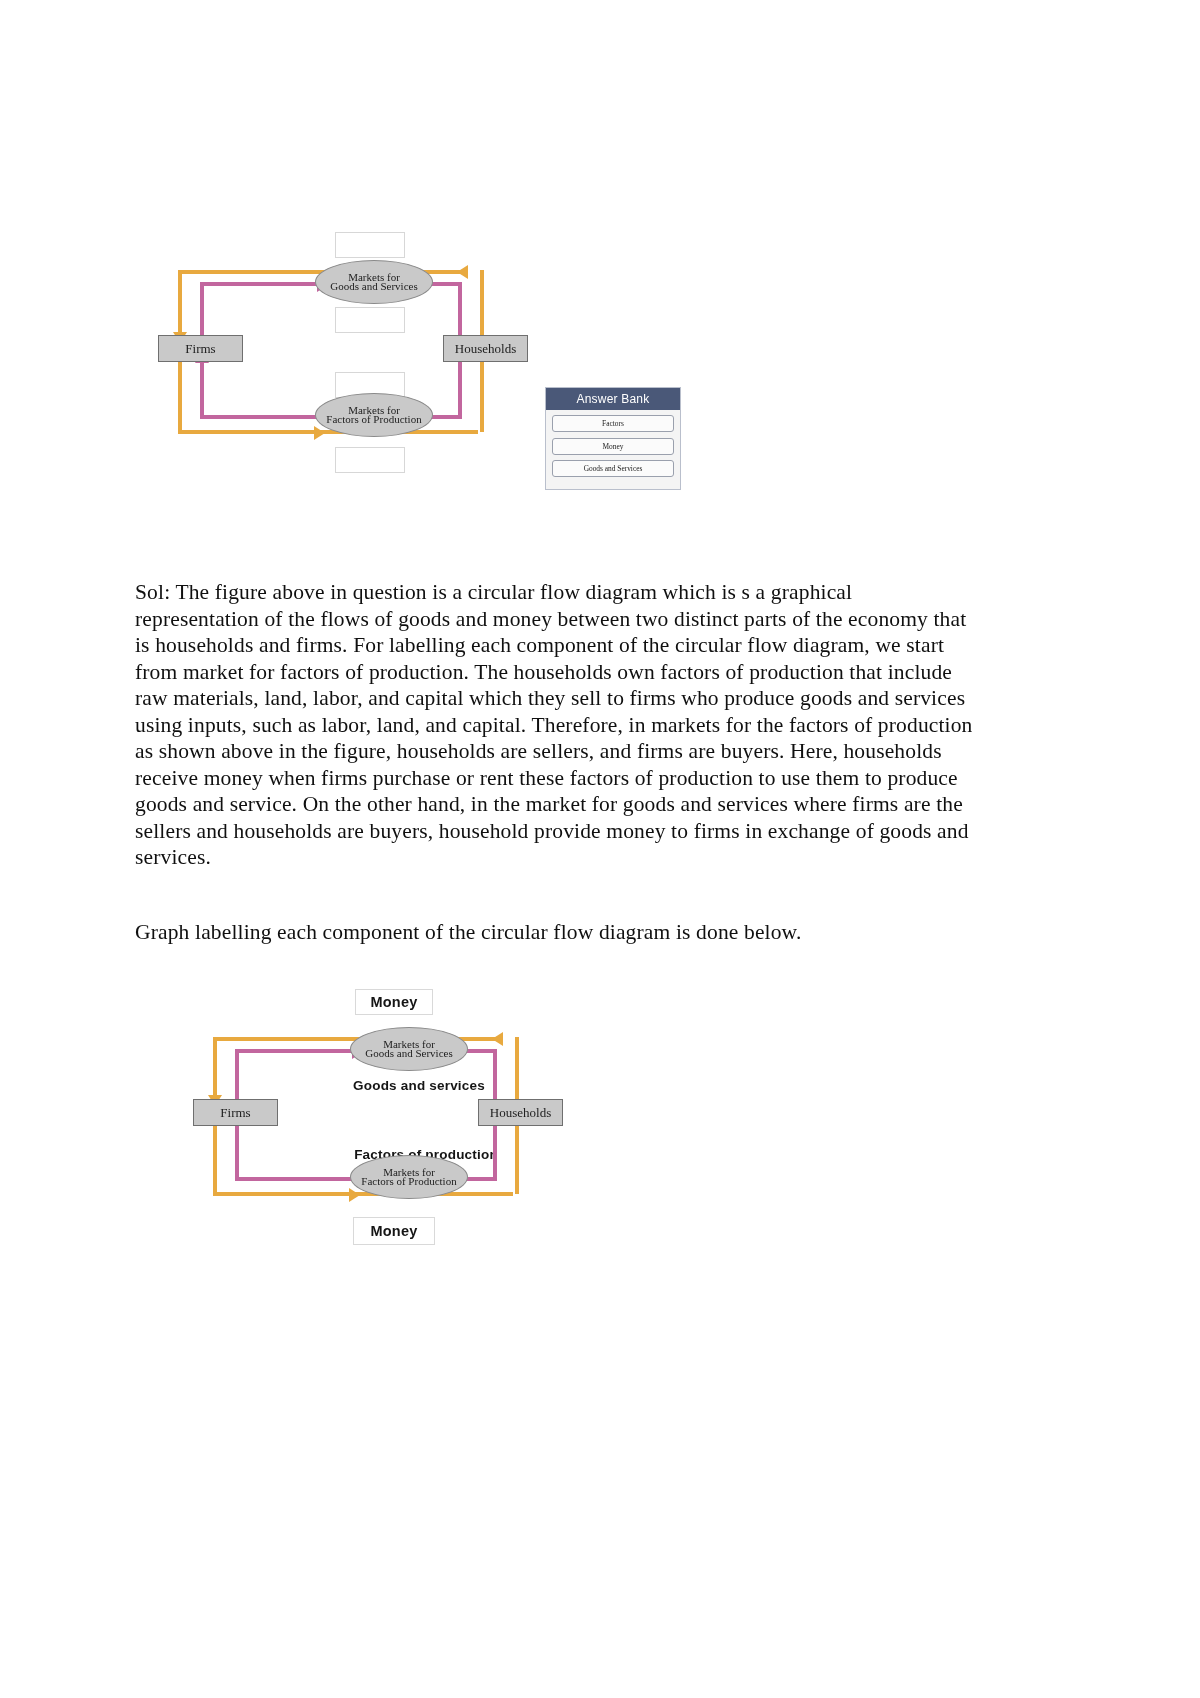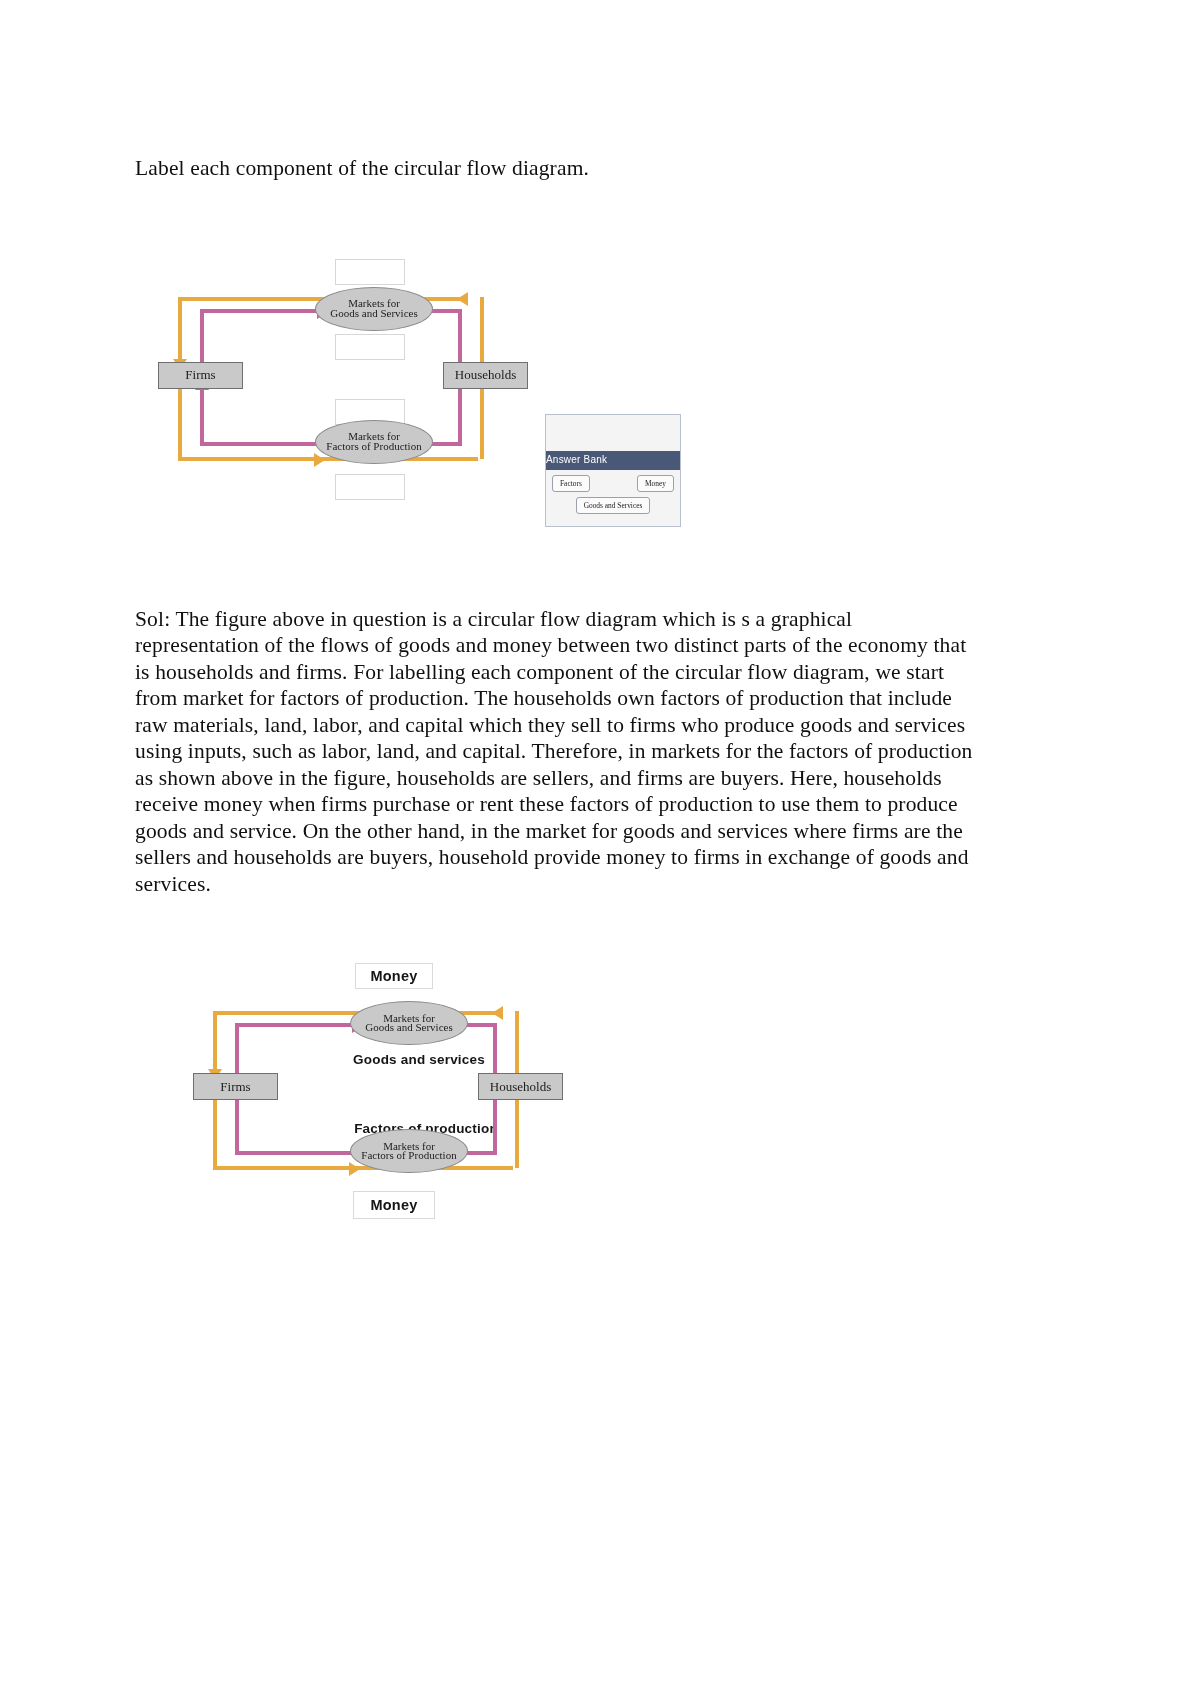--- a/index.html
+++ b/index.html
@@ -125,33 +125,33 @@
     left: 410px;
     top: 210px;
     width: 136px;
     border: 1px solid #b9bfcc;
     background: #f4f4f4;
     box-sizing: border-box;
   }
   .ab-header {
     background: #4a5878;
     color: #ffffff;
-    text-align: left;
+    text-align: center;
     font-family: "Liberation Sans", sans-serif;
-    font-size: 10px;
+    font-size: 12px;
     padding: 3.5px 0 4.5px 0;
     letter-spacing: 0.2px;
-    margin-top: 36px;
   }
   .ab-body { padding: 5px 6px 7px 6px; }
   .ab-row {
     display: flex;
     justify-content: space-between;
-    gap: 12px;
+    gap: 6px;
     margin-bottom: 5px;
+    flex-direction: column;
   }
   .ab-row.center { justify-content: center; }
   .ab-chip {
     border: 1px solid #9aa0ad;
     border-radius: 3px;
     background: #fbfbfb;
     font-family: "Liberation Serif", serif;
     font-size: 7.4px;
     color: #1b1b1b;
     padding: 3px 7px;
@@ -166,21 +166,20 @@
     width: 525px;
     height: 300px;
   }
 </style>
 </head>
 <body>
 
 <div class="page">
   <div class="content">
 
-    <p class="para">Label each component of the circular flow diagram.</p>
 
     <div class="spacer-sm"></div>
 
     <div class="diagram-wrap" style="height:300px;">
       <div class="fig1-frame">
 
         <div class="blankbox" style="left:175px;top:0px;width:70px;height:26px;"></div>
         <div class="blankbox" style="left:175px;top:75px;width:70px;height:26px;"></div>
         <div class="blankbox" style="left:175px;top:140px;width:70px;height:26px;"></div>
         <div class="blankbox" style="left:175px;top:215px;width:70px;height:26px;"></div>
@@ -241,20 +240,21 @@
         </div>
       </div>
     </div>
 
     <div class="spacer-md"></div>
 
     <p class="para" style="margin-top:62px;">Sol: The figure above in question is a circular flow diagram which is s a graphical representation of the flows of goods and money between two distinct parts of the economy that is households and firms. For labelling each component of the circular flow diagram, we start from market for factors of production. The households own factors of production that include raw materials, land, labor, and capital which they sell to firms who produce goods and services using inputs, such as labor, land, and capital. Therefore, in markets for the factors of production as shown above in the figure, households are sellers, and firms are buyers. Here, households receive money when firms purchase or rent these factors of production to use them to produce goods and service. On the other hand, in the market for goods and services where firms are the sellers and households are buyers, household provide money to firms in exchange of goods and services.</p>
 
     <div class="spacer-sm"></div>
 
+    <p class="para" style="margin-top:26px;">Graph labelling each component of the circular flow diagram is done below.</p>
 
     <div class="diagram-wrap" style="height:300px;margin-top:24px;">
       <div class="fig2">
 
         <div class="lbl" style="left:160px;top:0px;width:78px;height:26px;">Money</div>
         <div class="lbl small" style="left:140px;top:84px;width:168px;height:24px;border-color:#ffffff;">Goods and services</div>
         <div class="lbl small" style="left:140px;top:153px;width:182px;height:24px;border-color:#ffffff;">Factors of production</div>
         <div class="lbl" style="left:158px;top:228px;width:82px;height:28px;">Money</div>
 
         <div class="seg h orange" style="left:18px;top:48px;width:290px;"></div>

